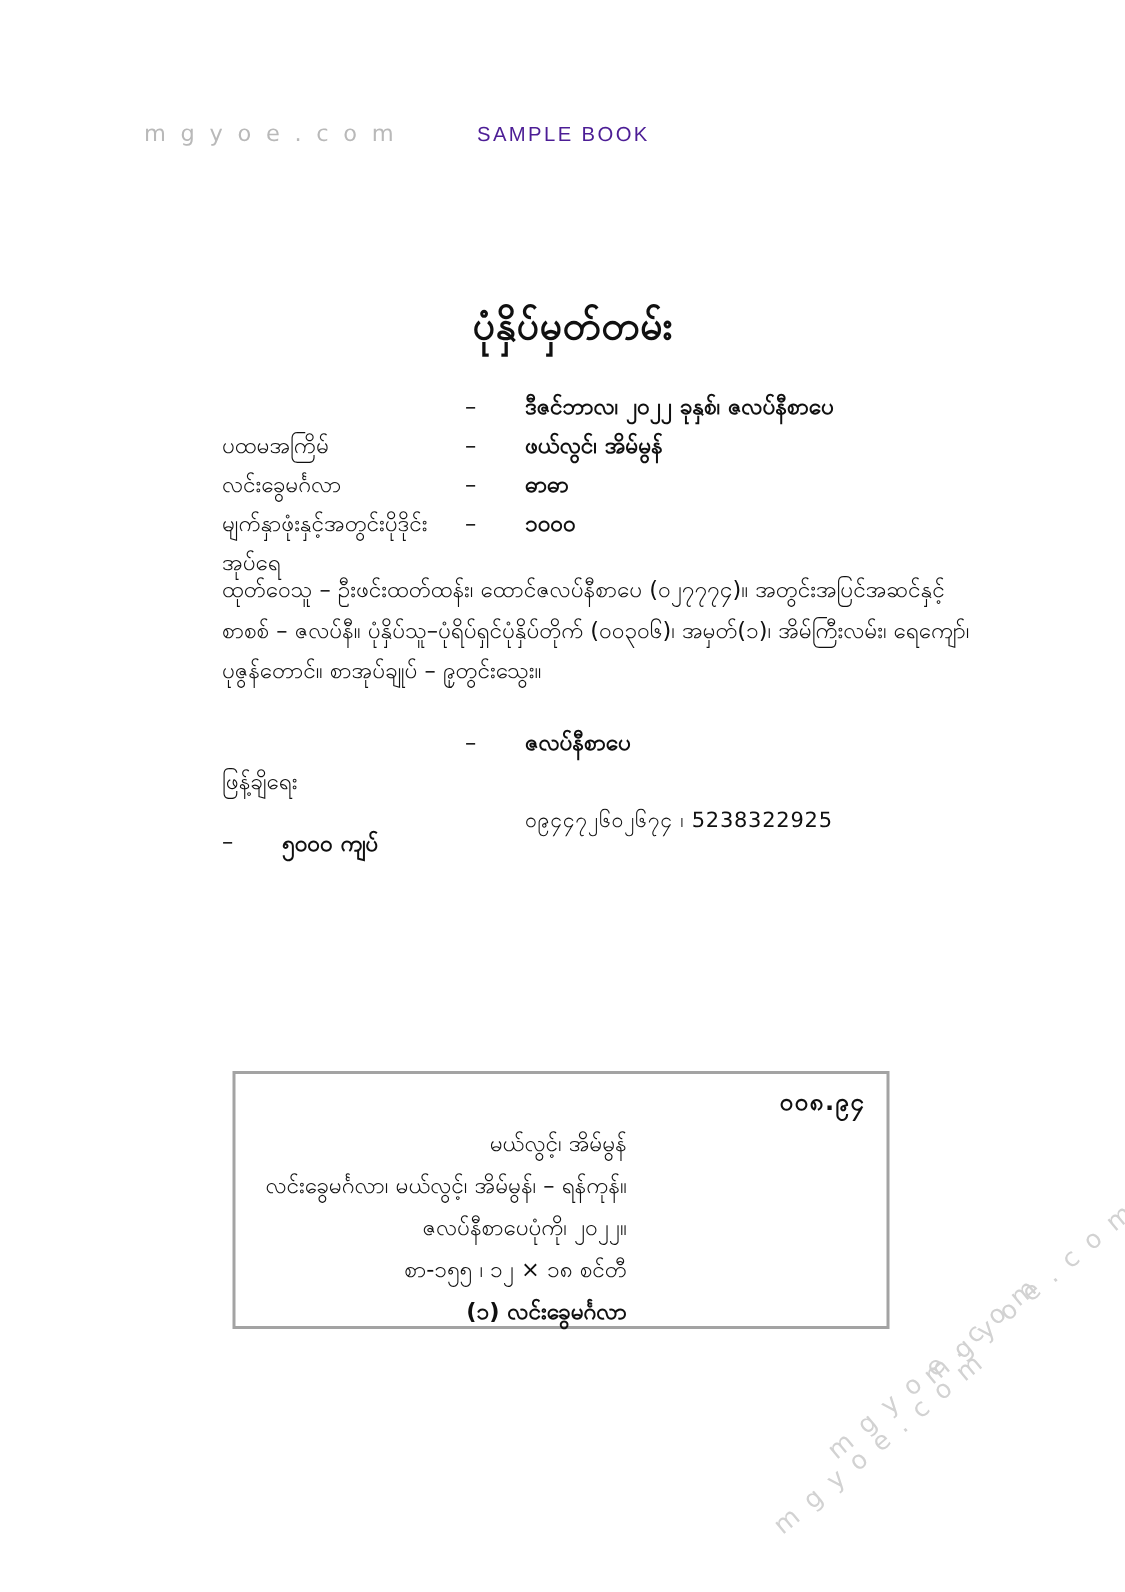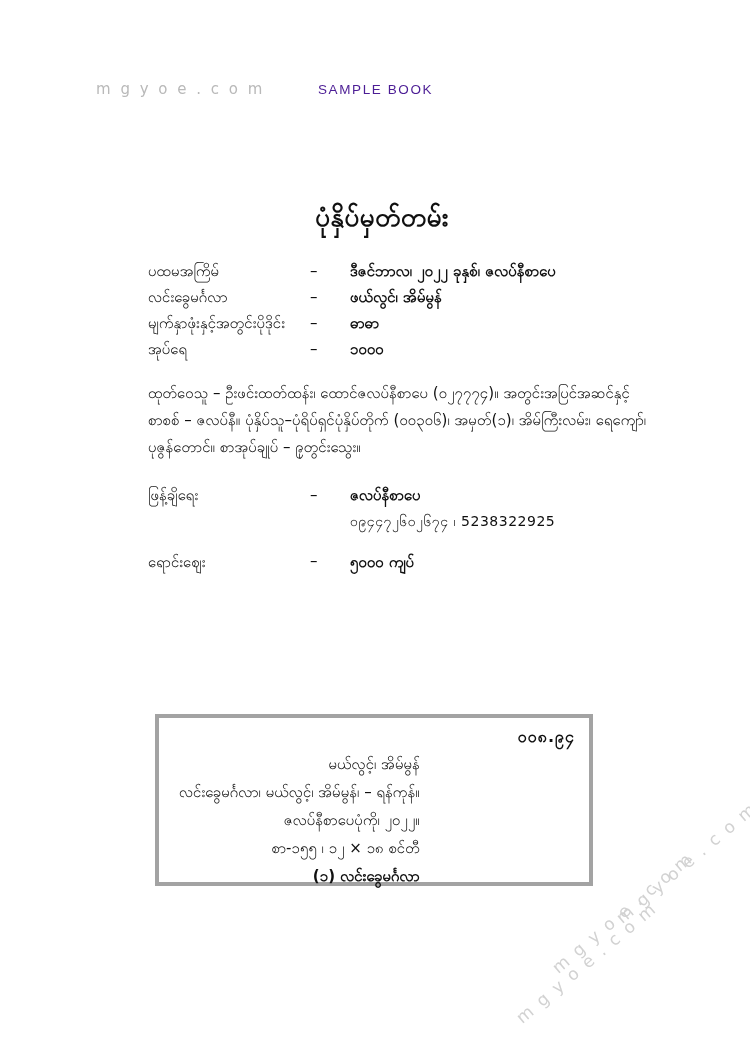--- a/index.html
+++ b/index.html
@@ -89,21 +89,21 @@
     top: 258px;
     width: 470px;
     font-size: 15px;
     line-height: 26px;
   }
   .credit-row {
     display: flex;
     align-items: flex-start;
     height: 26px;
   }
-  .c-label { width: 162px; flex: none; }
+  .c-label { width: 162px; flex: none; margin-top: 26px; }
   .c-dash  { width: 40px; flex: none; }
   .c-value { flex: 1 1 auto; font-weight: bold; }
 
   
   .para {
     position: absolute;
     left: 148px;
     top: 380px;
     width: 460px;
     font-size: 15px;
@@ -138,21 +138,21 @@
     font-size: 15px;
   }
 
   
   .cat-box {
     position: absolute;
     left: 155px;
     top: 714px;
     width: 438px;
     height: 172px;
-    border: 4px solid #a3a3a3;
+    border: 2px solid #a3a3a3;
     box-sizing: border-box;
   }
   .cat-code {
     position: absolute;
     right: 14px;
     top: 8px;
     font-size: 16px;
     font-weight: bold;
     letter-spacing: 1px;
   }
@@ -213,21 +213,20 @@
     <div class="c-row2">
       <div class="c-label">ဖြန့်ချိရေး</div>
       <div class="c-dash">–</div>
       <div class="c-value">ဇလပ်နီစာပေ</div>
     </div>
     <div class="sub-line">၀၉၄၄၇၂၆၀၂၆၇၄ ၊ 5238322925</div>
   </div>
 
   <div class="credits3">
     <div class="credit-row">
-      <div class="c-label">ရောင်းဈေး</div>
       <div class="c-dash">–</div>
       <div class="c-value">၅၀၀၀ ကျပ်</div>
     </div>
   </div>
 
   <div class="cat-box">
     <div class="cat-code">၀၀၈.၉၄</div>
     <div class="cat-lines">
       <div>မယ်လွင့်၊ အိမ်မွန်</div>
       <div>လင်းခွေမင်္ဂလာ၊ မယ်လွင့်၊ အိမ်မွန်၊     – ရန်ကုန်။</div>

